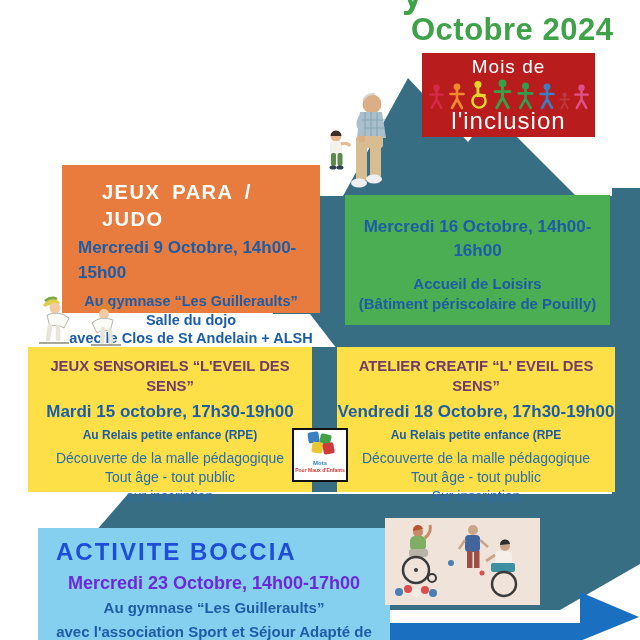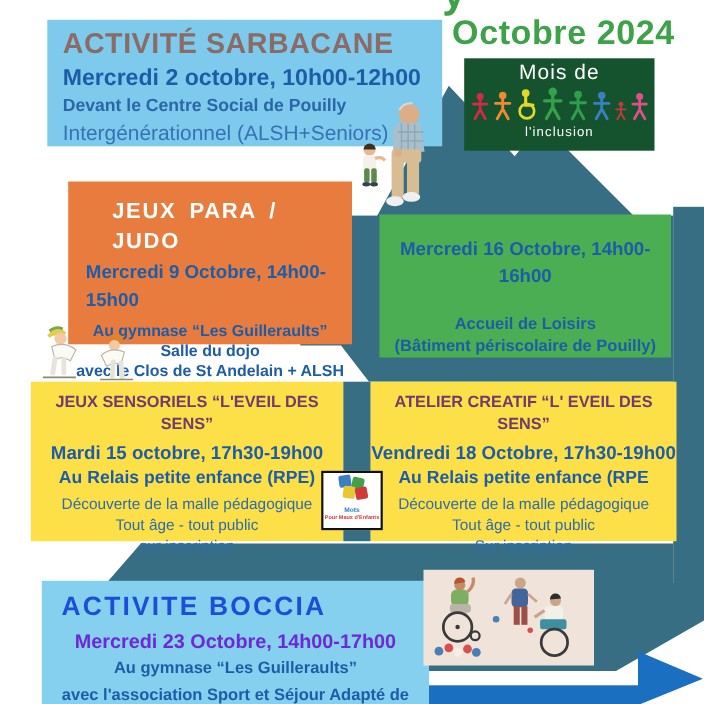--- a/index.html
+++ b/index.html
@@ -6,53 +6,53 @@
   .page{position:relative;width:640px;height:640px;overflow:hidden;background:#fff;
         font-family:"Liberation Sans",sans-serif;}
   .abs{position:absolute;}
   svg.bg{position:absolute;left:0;top:0;}
 
   
   .frag{position:absolute;left:402px;top:-27px;font-size:38px;font-weight:bold;color:#3ea249;}
   .month{position:absolute;left:411px;top:12px;font-size:31px;font-weight:bold;color:#3ea249;letter-spacing:.5px;}
 
   
-  .badge{position:absolute;left:422px;top:53px;width:173px;height:84px;background:#14532d;
+  .badge{position:absolute;left:422px;top:53px;width:173px;height:84px;background:#b91c1c;
          color:#fff;text-align:center;}
   .badge .b1{font-size:19px;line-height:23px;margin-top:2px;letter-spacing:1px;}
   .badge .figrow{height:32px;display:flex;justify-content:center;align-items:flex-end;gap:1px;}
-  .badge .b2{font-size:12px;line-height:21px;letter-spacing:1px;}
+  .badge .b2{font-size:24px;line-height:21px;letter-spacing:1px;}
 
   
   .card{position:absolute;box-sizing:border-box;}
   .c1{left:43px;top:18px;width:359px;height:115px;background:#7ecaec;padding:4px 0 0 14px;}
   .c1 .t{font-size:26px;font-weight:bold;color:#8b6b65;letter-spacing:.5px;line-height:35px;}
   .c1 .d{font-size:21px;font-weight:bold;color:#1d5da7;line-height:28px;}
   .c1 .la{font-size:16px;font-weight:bold;color:#2a66a8;line-height:24px;}
   .c1 .lb{font-size:19px;color:#3573b5;line-height:26px;}
 
   .c2{left:62px;top:165px;width:258px;height:148px;background:#e87c3e;padding-top:14px;text-align:center;}
   .c2 .t{text-align:left;padding-left:40px;font-size:20px;font-weight:bold;color:#fff;
          letter-spacing:1.5px;word-spacing:5px;line-height:27px;}
   .c2 .d{text-align:left;padding-left:16px;font-size:17px;font-weight:bold;color:#1d5da7;line-height:25px;margin-top:2px;}
   .c2 .l{font-size:14.5px;font-weight:bold;color:#1d5da7;line-height:18.5px;}
   .c2 .mt{margin-top:7px;}
 
   .c3{left:345px;top:195px;width:265px;height:130px;background:#4bae52;text-align:center;padding-top:9px;}
   .c3 .t{font-size:16.5px;font-weight:bold;color:#e23b3e;line-height:22px;}
   .c3 .d{font-size:17px;font-weight:bold;color:#1d5da7;line-height:24px;margin-top:11px;}
   .c3 .l{font-size:15px;font-weight:bold;color:#1d5da7;line-height:20px;}
-  .c3 .mt{margin-top:22px;}
+  .c3 .mt{margin-top:11px;}
 
   .olive{background:#fde047;text-align:center;padding-top:9px;height:145px;}
   .c4{left:28px;top:347px;width:284px;}
   .c5{left:337px;top:347px;width:278px;}
   .olive .t{font-size:14.8px;font-weight:bold;color:#723a6d;line-height:20px;}
   .olive .d{font-size:17px;font-weight:bold;color:#1d5da7;line-height:24px;margin-top:4px;}
-  .olive .loc{font-size:16px;font-weight:bold;color:#1d5da7;line-height:22px;}
+  .olive .loc{font-size:12px;font-weight:bold;color:#1d5da7;line-height:22px;}
   .olive .l{font-size:14px;color:#2e6cab;line-height:19px;}
   .olive .mt{margin-top:3px;}
 
   .c6{left:38px;top:528px;width:352px;height:112px;background:#86d0ef;padding-top:8px;}
   .c6 .t{padding-left:18px;font-size:24px;font-weight:bold;color:#1d4ed8;letter-spacing:2px;line-height:31px;}
   .c6 .d{text-align:center;font-size:18px;font-weight:bold;color:#6d28d9;line-height:25px;margin-top:4px;}
   .c6 .l{text-align:center;font-size:15px;font-weight:bold;color:#1d5da7;line-height:24px;}
 
   
   .boccia-illo{left:385px;top:518px;width:155px;height:87px;background:#efe3da;}
@@ -76,26 +76,20 @@
     <polygon points="380,530 640,530 640,564 560,610 380,610" fill="#376e83"></polygon>
     <g>
       <rect x="388" y="623" width="193" height="17" fill="#1b6fc0"></rect>
       <polygon points="580,592 639,617 580,641" fill="#1b6fc0"></polygon>
     </g>
   </svg>
 
   <div class="frag">y</div>
   <div class="month">Octobre 2024</div>
 
-  <div class="card c1">
-    <div class="t">ACTIVITÉ SARBACANE</div>
-    <div class="d">Mercredi 2 octobre, 10h00-12h00</div>
-    <div class="la">Devant le Centre Social de Pouilly</div>
-    <div class="lb">Intergénérationnel (ALSH+Seniors)</div>
-  </div>
 
   <div class="card c2">
     <div class="t">JEUX PARA / JUDO</div>
     <div class="d">Mercredi 9 Octobre, 14h00-15h00</div>
     <div class="l mt">Au gymnase “Les Guilleraults”</div>
     <div class="l">Salle du dojo</div>
     <div class="l">avec le Clos de St Andelain + ALSH</div>
     <div class="l">(à partir de 9 ans)</div>
   </div>
 

